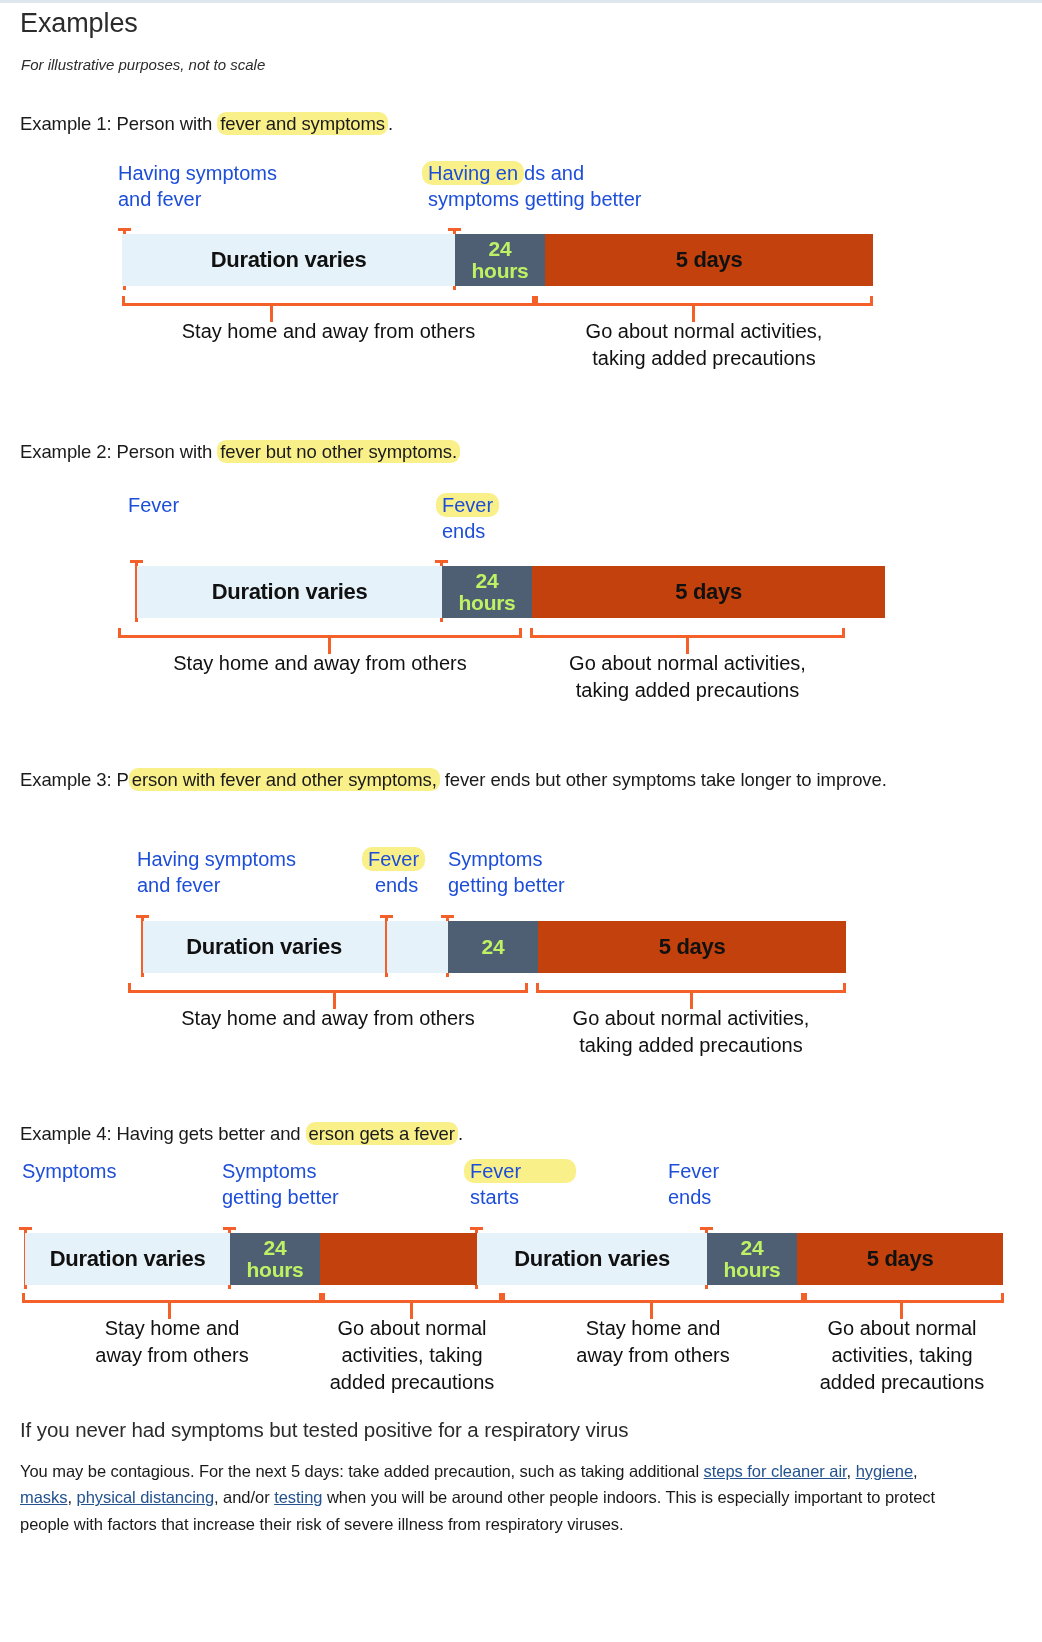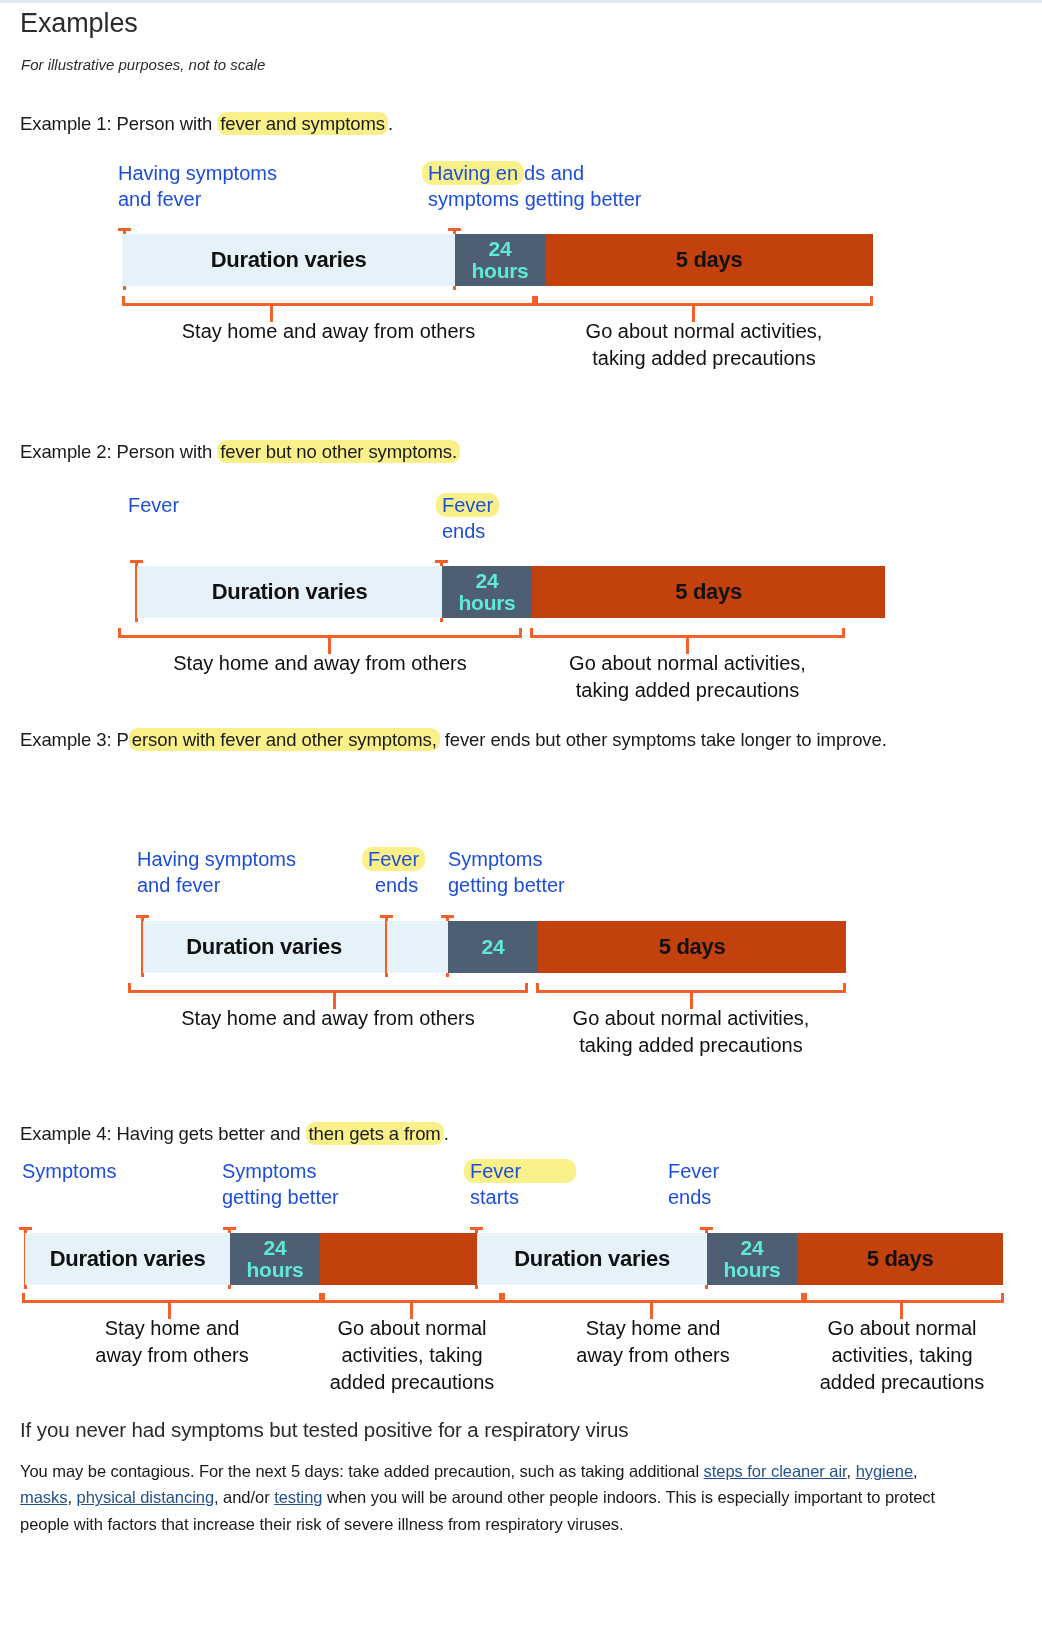--- a/index.html
+++ b/index.html
@@ -64,21 +64,21 @@
     align-items: center;
     justify-content: center;
     font-size: 22px;
     font-weight: bold;
     letter-spacing: -0.3px;
   }
   .seg.blue  { background: #e6f2fa; color: #111111; }
   .seg.green { background: #c2410c; color: #111111; }
   .seg.dark  {
     background: #4e5f73;
-    color: #5eead4;
+    color: #bef264;
     flex-direction: column;
     line-height: 1.03;
     font-size: 21px;
   }
 
   
   .marker {
     position: absolute;
     width: 3px;
     background: #f4602a;
@@ -218,21 +218,21 @@
     <div class="axis" style="left:118px; top:635px; width:404px;"></div>
     <div class="axtick" style="left:328px; top:635px;"></div>
     <div class="axis" style="left:530px; top:635px; width:315px;"></div>
     <div class="axtick" style="left:686px; top:635px;"></div>
 
     <div class="axlabel" style="left:118px; top:650px; width:404px;">Stay home and away from others</div>
     <div class="axlabel" style="left:530px; top:650px; width:315px; white-space:pre-line;">Go about normal activities,
 taking added precautions</div>
   </div>
 
-  <div class="ex-caption" style="top:728px; width:960px;"><span>Example 3: P</span><span class="hl">erson with fever and other symptoms,</span><span> fever ends but other symptoms take longer to improve.</span></div>
+  <div class="ex-caption" style="top:768px; width:960px;"><span>Example 3: P</span><span class="hl">erson with fever and other symptoms,</span><span> fever ends but other symptoms take longer to improve.</span></div>
 
   <div class="diagram">
     <div class="mlabel" style="left:137px; top:846px;">
       <span>Having symptoms</span><br><span>and fever</span>
     </div>
     <div class="mlabel" style="left:368px; top:846px; text-align:center;">
       <span class="hl2">Fever</span><br><span>ends</span>
     </div>
     <div class="mlabel" style="left:448px; top:846px;">
       <span>Symptoms</span><br><span>getting better</span>
@@ -253,21 +253,21 @@
     <div class="axis" style="left:128px; top:990px; width:400px;"></div>
     <div class="axtick" style="left:333px; top:990px;"></div>
     <div class="axis" style="left:536px; top:990px; width:310px;"></div>
     <div class="axtick" style="left:690px; top:990px;"></div>
 
     <div class="axlabel" style="left:128px; top:1005px; width:400px;">Stay home and away from others</div>
     <div class="axlabel" style="left:536px; top:1005px; width:310px; white-space:pre-line;">Go about normal activities,
 taking added precautions</div>
   </div>
 
-  <div class="ex-caption" style="top:1122px;"><span>Example 4: Having gets better and </span><span class="hl">then gets a from</span><span>.</span></div>
+  <div class="ex-caption" style="top:1122px;"><span>Example 4: Having gets better and </span><span class="hl">erson gets a fever</span><span>.</span></div>
 
   <div class="diagram">
     <div class="mlabel" style="left:22px; top:1158px;">
       <span>Symptoms</span>
     </div>
     <div class="mlabel" style="left:222px; top:1158px;">
       <span>Symptoms</span><br><span>getting better</span>
     </div>
     <div class="mlabel" style="left:470px; top:1158px;">
       <span class="hl2" style="padding-right:55px;">Fever</span><br><span>starts</span>

